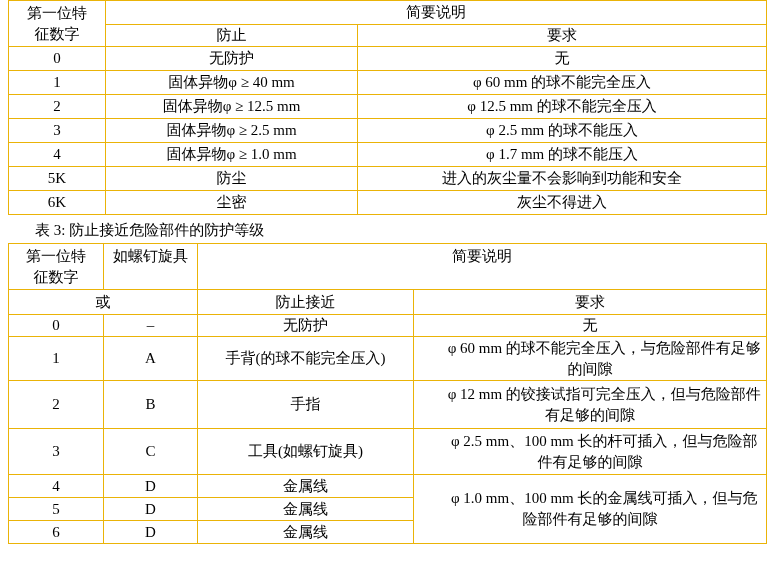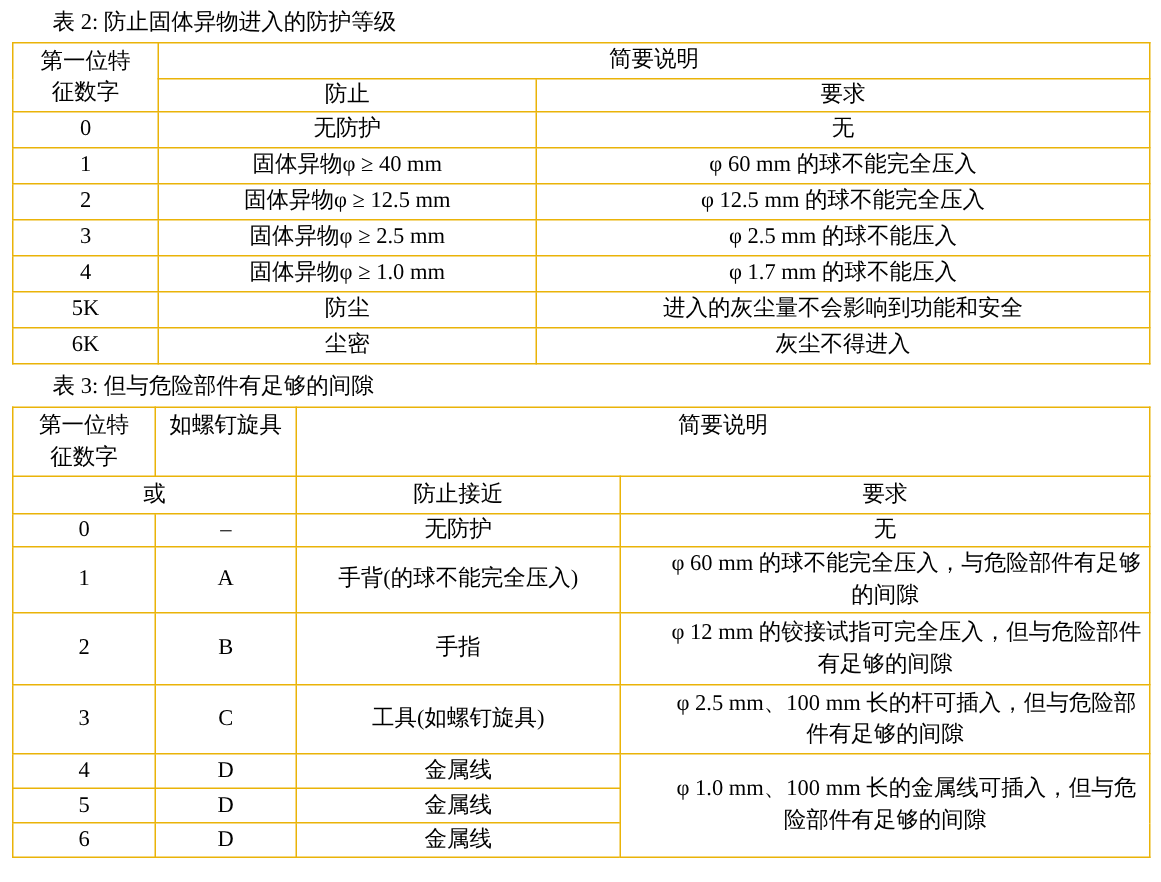--- a/index.html
+++ b/index.html
@@ -62,21 +62,20 @@
   td.topcell {
     vertical-align: top;
     padding-top: 1px;
   }
 </style>
 </head>
 <body>
 
 <div class="page">
 
-  <div class="caption">表 2:  防止固体异物进入的防护等级</div>
 
   <table class="doc" id="t2">
     <colgroup>
       <col style="width:97px">
       <col style="width:252px">
       <col style="width:409px">
     </colgroup>
     <tbody>
         <tr class="h1">
       <td rowspan="2" class="pre">第一位特
@@ -118,21 +117,21 @@
       <td>进入的灰尘量不会影响到功能和安全</td>
     </tr>
     <tr class="dr">
       <td>6K</td>
       <td>尘密</td>
       <td>灰尘不得进入</td>
     </tr>
   </tbody>
     </table>
 
-  <div class="caption">表 3:  但与危险部件有足够的间隙</div>
+  <div class="caption">表 3:  防止接近危险部件的防护等级</div>
 
   <table class="doc" id="t3">
     <colgroup>
       <col style="width:95px">
       <col style="width:94px">
       <col style="width:216px">
       <col style="width:353px">
     </colgroup>
     <tbody>
         <tr class="h1">

